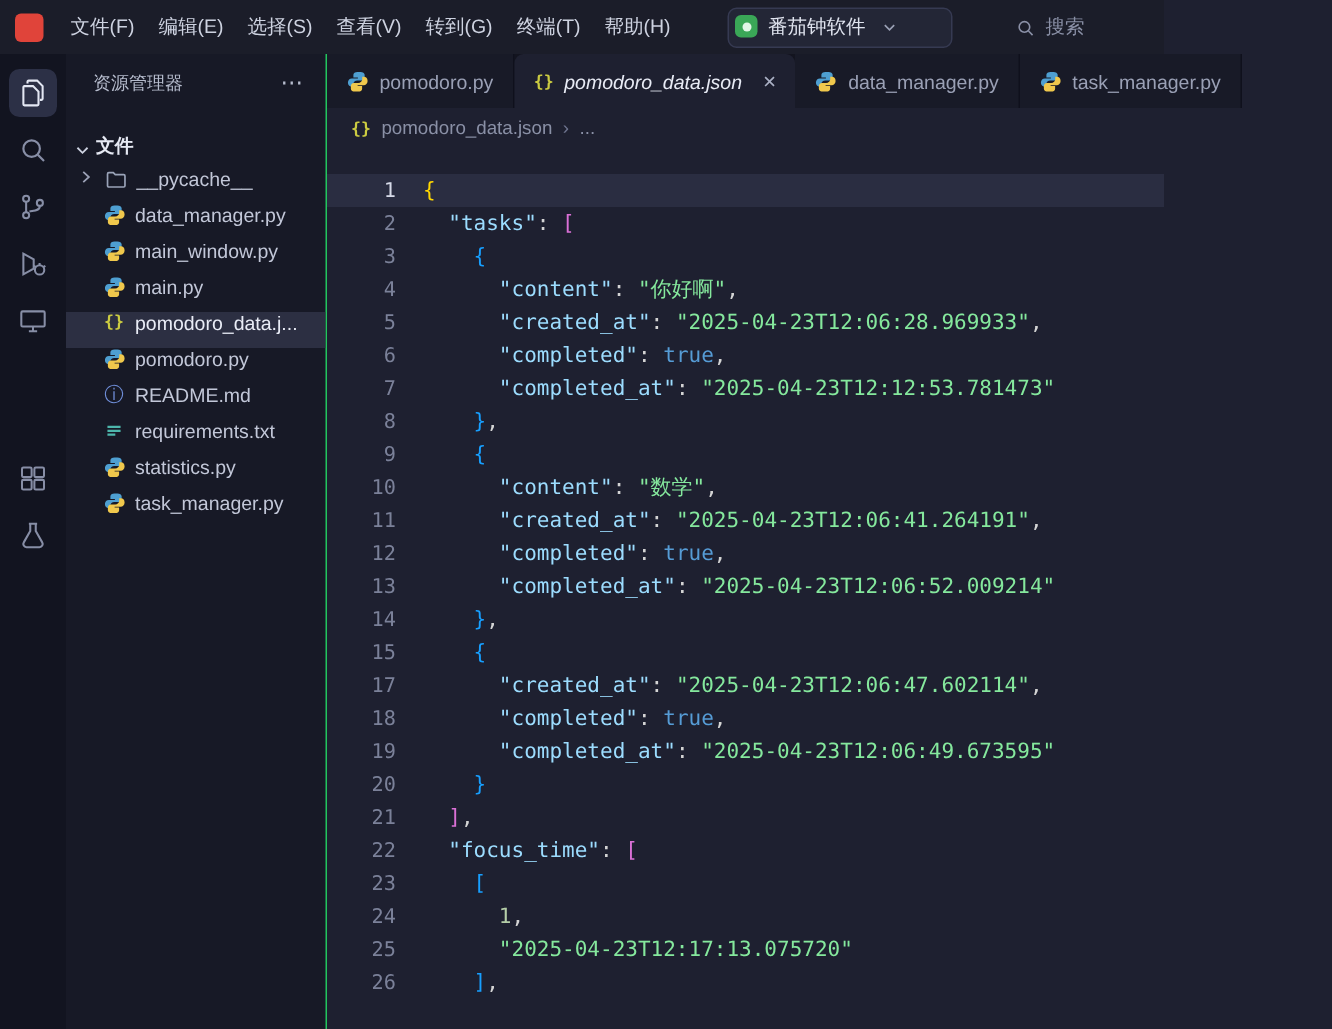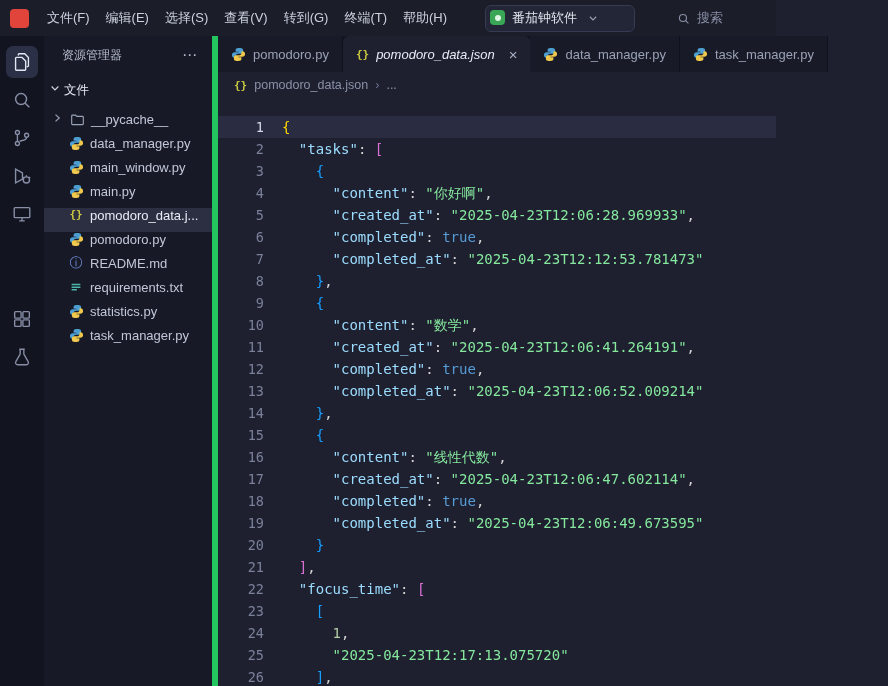--- a/index.html
+++ b/index.html
@@ -21,24 +21,24 @@
   
   .main{flex:1;display:flex;min-height:0}
 
   
   .activitybar{width:44px;flex:0 0 44px;background:#121420;display:flex;flex-direction:column;align-items:center;padding-top:10px;gap:6px}
   .ab-item{width:32px;height:32px;border-radius:7px;display:flex;align-items:center;justify-content:center;color:#878ea6;cursor:pointer}
   .ab-item.active{background:#2c3046;color:#e3e7f3}
   .ab-spacer{height:61px}
 
   
-  .sidebar{width:174px;flex:0 0 174px;background:#171926;border-right:6px solid #22c55e;display:flex;flex-direction:column;overflow:hidden}
+  .sidebar{width:174px;flex:0 0 174px;background:#171926;border-right:1px solid #22c55e;display:flex;flex-direction:column;overflow:hidden}
   .sidebar-header{height:38px;flex:0 0 38px;display:flex;align-items:center;padding:0 14px 0 18px;font-size:12px;color:#b6bccd}
   .more{margin-left:auto;font-size:15px;color:#b6bccd;letter-spacing:1px;cursor:pointer}
-  .section-header{margin-top:8px;height:24px;display:flex;align-items:flex-start;gap:3px;padding-left:5px;font-size:12.5px;font-weight:400;color:#e6e9f3;cursor:pointer}
+  .section-header{margin-top:8px;height:24px;display:flex;align-items:flex-end;gap:3px;padding-left:5px;font-size:12.5px;font-weight:700;color:#e6e9f3;cursor:pointer}
   .section-chev{display:flex;color:#cdd2e0}
   .filelist{margin-top:6px}
   .file-row{height:24px;display:flex;align-items:flex-start;gap:6px;padding-left:24px;font-size:13px;color:#c2c7d8;cursor:pointer;white-space:nowrap}
   .file-row.folder{padding-left:7px}
   .file-row.selected{background:#2c2f42;color:#e9ecf6}
   .tw-chev{color:#9aa0b5;display:flex}
   .file-icon{width:16px;display:flex;justify-content:center;flex:0 0 16px}
   .json-glyph{color:var(--json-icon-yellow,#cbcb41);font-weight:700;font-size:11px;font-family:"DejaVu Sans Mono","Liberation Mono",monospace}
   .info-glyph{color:#6f8ed9;font-size:13px;line-height:1}
 
@@ -313,21 +313,20 @@
           <div class="code-line"><span class="line-num">6</span><span class="line-text"><span class="tk-pn">      </span><span class="tk-k">"completed"</span><span class="tk-pn">: </span><span class="tk-kw">true</span><span class="tk-pn">,</span></span></div>
           <div class="code-line"><span class="line-num">7</span><span class="line-text"><span class="tk-pn">      </span><span class="tk-k">"completed_at"</span><span class="tk-pn">: </span><span class="tk-s">"2025-04-23T12:12:53.781473"</span></span></div>
           <div class="code-line"><span class="line-num">8</span><span class="line-text"><span class="tk-pn">    </span><span class="tk-b3">}</span><span class="tk-pn">,</span></span></div>
           <div class="code-line"><span class="line-num">9</span><span class="line-text"><span class="tk-pn">    </span><span class="tk-b3">{</span></span></div>
           <div class="code-line"><span class="line-num">10</span><span class="line-text"><span class="tk-pn">      </span><span class="tk-k">"content"</span><span class="tk-pn">: </span><span class="tk-s">"数学"</span><span class="tk-pn">,</span></span></div>
           <div class="code-line"><span class="line-num">11</span><span class="line-text"><span class="tk-pn">      </span><span class="tk-k">"created_at"</span><span class="tk-pn">: </span><span class="tk-s">"2025-04-23T12:06:41.264191"</span><span class="tk-pn">,</span></span></div>
           <div class="code-line"><span class="line-num">12</span><span class="line-text"><span class="tk-pn">      </span><span class="tk-k">"completed"</span><span class="tk-pn">: </span><span class="tk-kw">true</span><span class="tk-pn">,</span></span></div>
           <div class="code-line"><span class="line-num">13</span><span class="line-text"><span class="tk-pn">      </span><span class="tk-k">"completed_at"</span><span class="tk-pn">: </span><span class="tk-s">"2025-04-23T12:06:52.009214"</span></span></div>
           <div class="code-line"><span class="line-num">14</span><span class="line-text"><span class="tk-pn">    </span><span class="tk-b3">}</span><span class="tk-pn">,</span></span></div>
           <div class="code-line"><span class="line-num">15</span><span class="line-text"><span class="tk-pn">    </span><span class="tk-b3">{</span></span></div>
-          <div class="code-line"><span class="line-num">16</span><span class="line-text"><span class="tk-pn">      </span><span class="tk-k">"content"</span><span class="tk-pn">: </span><span class="tk-s">"线性代数"</span><span class="tk-pn">,</span></span></div>
           <div class="code-line"><span class="line-num">17</span><span class="line-text"><span class="tk-pn">      </span><span class="tk-k">"created_at"</span><span class="tk-pn">: </span><span class="tk-s">"2025-04-23T12:06:47.602114"</span><span class="tk-pn">,</span></span></div>
           <div class="code-line"><span class="line-num">18</span><span class="line-text"><span class="tk-pn">      </span><span class="tk-k">"completed"</span><span class="tk-pn">: </span><span class="tk-kw">true</span><span class="tk-pn">,</span></span></div>
           <div class="code-line"><span class="line-num">19</span><span class="line-text"><span class="tk-pn">      </span><span class="tk-k">"completed_at"</span><span class="tk-pn">: </span><span class="tk-s">"2025-04-23T12:06:49.673595"</span></span></div>
           <div class="code-line"><span class="line-num">20</span><span class="line-text"><span class="tk-pn">    </span><span class="tk-b3">}</span></span></div>
           <div class="code-line"><span class="line-num">21</span><span class="line-text"><span class="tk-pn">  </span><span class="tk-b2">]</span><span class="tk-pn">,</span></span></div>
           <div class="code-line"><span class="line-num">22</span><span class="line-text"><span class="tk-pn">  </span><span class="tk-k">"focus_time"</span><span class="tk-pn">: </span><span class="tk-b2">[</span></span></div>
           <div class="code-line"><span class="line-num">23</span><span class="line-text"><span class="tk-pn">    </span><span class="tk-b3">[</span></span></div>
           <div class="code-line"><span class="line-num">24</span><span class="line-text"><span class="tk-pn">      </span><span class="tk-n">1</span><span class="tk-pn">,</span></span></div>
           <div class="code-line"><span class="line-num">25</span><span class="line-text"><span class="tk-pn">      </span><span class="tk-s">"2025-04-23T12:17:13.075720"</span></span></div>
           <div class="code-line"><span class="line-num">26</span><span class="line-text"><span class="tk-pn">    </span><span class="tk-b3">]</span><span class="tk-pn">,</span></span></div>

